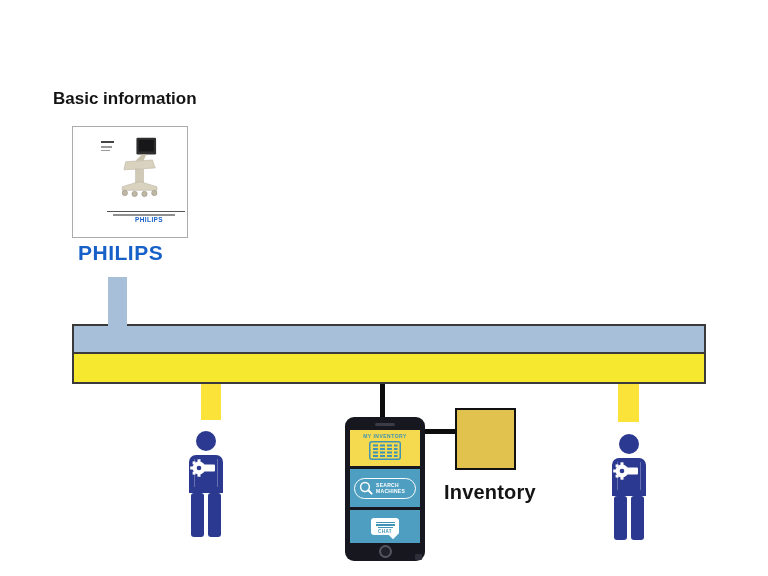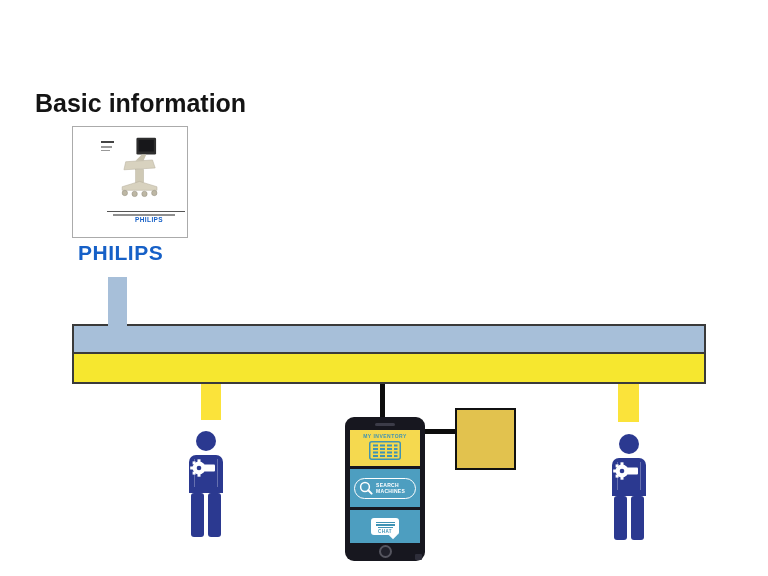--- a/index.html
+++ b/index.html
@@ -4,21 +4,21 @@
 <style>
   html,body{margin:0;padding:0;background:#fff;}
   #canvas{
     position:relative;width:768px;height:576px;background:#ffffff;overflow:hidden;
     font-family:"Liberation Sans", sans-serif;
   }
   .abs{position:absolute;}
   .big-label{font-weight:bold;color:#141414;font-size:20px;letter-spacing:.2px;}
 
   
-  #page-title{left:35px;top:89px;font-size:25px;font-weight:bold;color:#141414;}
+  #page-title{left:53px;top:89px;font-size:17px;font-weight:bold;color:#141414;}
 
   
   #manual-card{left:72px;top:126px;width:114px;height:110px;background:#fff;border:1px solid #ababab;}
   .tiny-bar{position:absolute;background:#999;}
   #manual-rule{left:34px;top:84px;width:78px;height:1px;background:#555;}
   #manual-subline{left:40px;top:87px;width:62px;height:1.5px;background:#8f8f8f;}
   #manual-brand{left:62px;top:89px;font-size:6.5px;font-weight:bold;color:#1660c7;letter-spacing:.4px;}
 
   
   #philips-wordmark{left:78px;top:241px;font-size:21px;font-weight:bold;color:#1660c7;letter-spacing:.5px;}
@@ -174,20 +174,21 @@
         <div id="chat-label">CHAT</div>
         <div id="chat-tail"></div>
       </div>
     </div>
 
     <div id="home-button" class="abs"></div>
     <div id="corner-chip" class="abs"></div>
   </div>
 
   <div id="inventory-box" class="abs"></div>
+  <div id="inventory-label" class="abs big-label">Inventory</div>
 
   <svg id="person-right" class="abs person" viewBox="0 0 46 107">
     <g fill="#2b3990">
       <circle cx="23" cy="10" r="10"></circle>
       <path d="M13,24 h20 a7,7 0 0 1 7,7 v31 h-34 v-31 a7,7 0 0 1 7,-7 z"></path>
       <rect x="8" y="62" width="13" height="44" rx="3"></rect>
       <rect x="25" y="62" width="13" height="44" rx="3"></rect>
     </g>
     <path d="M11.5,28 v28 M34.5,28 v28" stroke="rgba(255,255,255,0.28)" stroke-width="1" fill="none"></path>
     <g fill="#ffffff">

